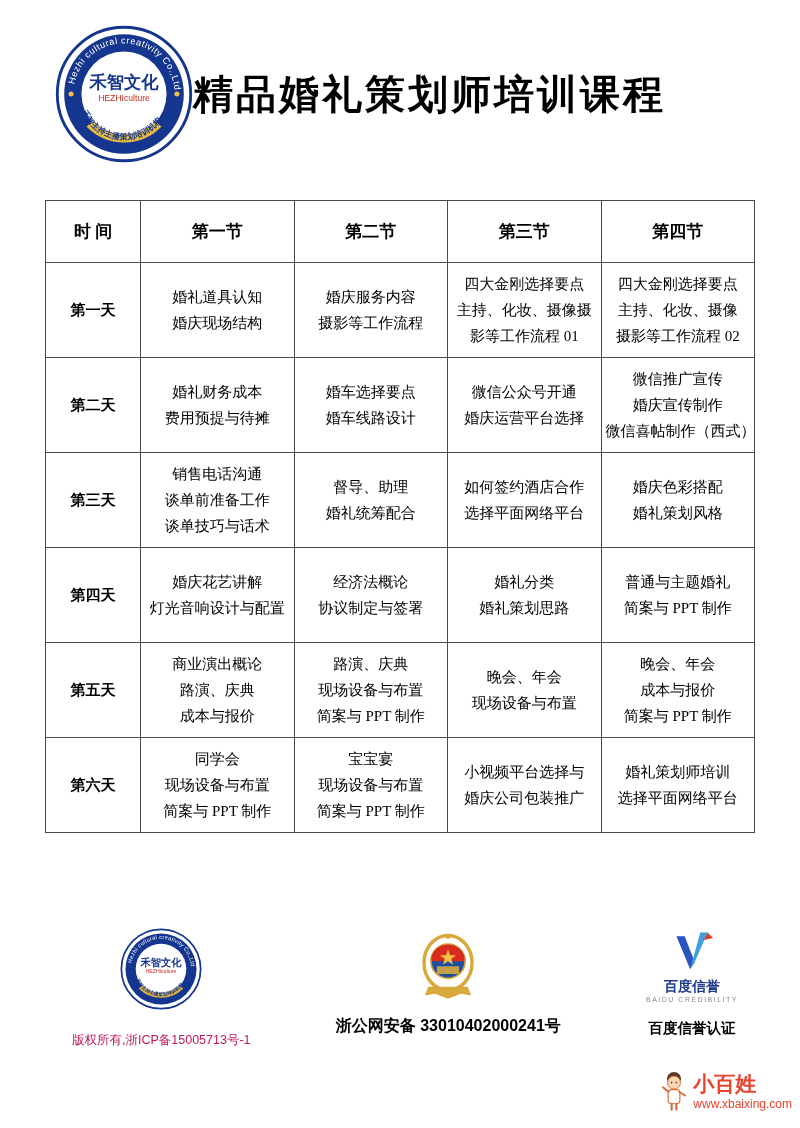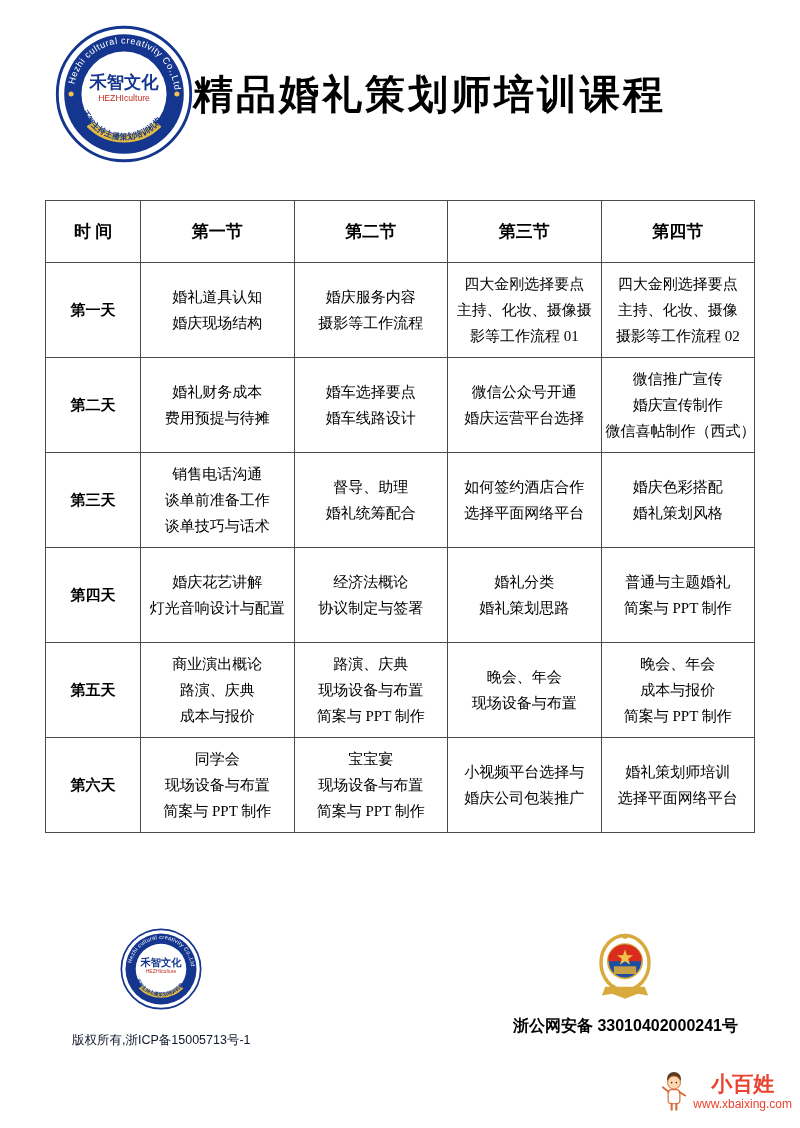--- a/index.html
+++ b/index.html
@@ -67,21 +67,21 @@
     display: flex;
     justify-content: space-between;
     align-items: flex-start;
     padding: 0 62px 0 72px;
   }
   .footer-block { text-align: center; }
   .footer-logo-svg { width: 82px; height: 82px; }
   .copyright-text {
     margin-top: 18px;
     font-size: 12.5px;
-    color: #0f172a;
+    color: #be185d;
     font-family: "Liberation Sans", sans-serif;
   }
   .police-badge-svg { width: 60px; height: 80px; }
   .police-text {
     margin-top: 4px;
     font-size: 16px;
     font-weight: bold;
     color: #000;
     font-family: "Liberation Sans", sans-serif;
   }
@@ -111,21 +111,21 @@
   .watermark {
     position: absolute;
     right: 8px;
     top: 1072px;
     display: flex;
     align-items: center;
     gap: 4px;
     color: var(--watermark-red, #e8432d);
   }
   .mascot-svg { width: 30px; height: 40px; }
-  .wm-texts { text-align: center; }
+  .wm-texts { text-align: left; }
   .wm-name { font-size: 21px; font-weight: bold; line-height: 1.1; }
   .wm-url { font-size: 12px; font-family: "Liberation Sans", sans-serif; }
 </style>
 </head>
 <body>
 
 <div class="page">
 
   <div class="top-header">
     <svg class="logo-svg" viewBox="0 0 120 120">
@@ -327,20 +327,30 @@
         <circle cx="35" cy="34" r="20" fill="var(--police-blue,#1d4fa0)" stroke="var(--badge-gold,#d8a93c)" stroke-width="2"></circle>
         <path d="M 15.5,30 A 20,20 0 0 1 54.5,30 L 54,34 L 16,34 Z" fill="var(--police-red,#d92c1f)"></path>
         <polygon points="35,20 37.3,27 44.5,27 38.7,31.3 40.9,38.2 35,34 29.1,38.2 31.3,31.3 25.5,27 32.7,27" fill="#f2c14b"></polygon>
         <rect x="22" y="40" width="26" height="9" fill="var(--badge-gold,#d8a93c)" opacity="0.9"></rect>
         <polygon points="12,64 58,64 62,74 50,72 35,78 20,72 8,74" fill="var(--badge-gold,#d8a93c)"></polygon>
         <circle cx="35" cy="5" r="3" fill="var(--badge-gold,#d8a93c)"></circle>
       </svg>
       <div class="police-text">浙公网安备 33010402000241号</div>
     </div>
 
+    <div class="footer-block">
+      <svg class="baidu-logo-svg" viewBox="0 0 48 48">
+        <polygon points="7,9 16,9 27,37 22,45" fill="var(--baidu-blue,#2b54c0)"></polygon>
+        <polygon points="41,5 33,5 22,45 27,37" fill="var(--baidu-light,#3fa0e0)"></polygon>
+        <polygon points="41,5 47,11 37,13" fill="#e03c2d"></polygon>
+      </svg>
+      <div class="baidu-name">百度信誉</div>
+      <div class="baidu-sub">BAIDU CREDIBILITY</div>
+      <div class="baidu-cert">百度信誉认证</div>
+    </div>
 
   </div>
 
   <div class="watermark">
     <svg class="mascot-svg" viewBox="0 0 24 34">
       <path d="M 6,6 A 6,6 0 0 1 18,6 L 17,9 L 7,9 Z" fill="#5a3a1e"></path>
       <circle cx="12" cy="9" r="5.5" fill="#fcd7b0" stroke="#d96b3a" stroke-width="0.8"></circle>
       <circle cx="10" cy="9" r="0.7" fill="#3a2a1a"></circle>
       <circle cx="14" cy="9" r="0.7" fill="#3a2a1a"></circle>
       <rect x="7" y="15" width="10" height="12" rx="3" fill="#ffffff" stroke="#d96b3a" stroke-width="1"></rect>

